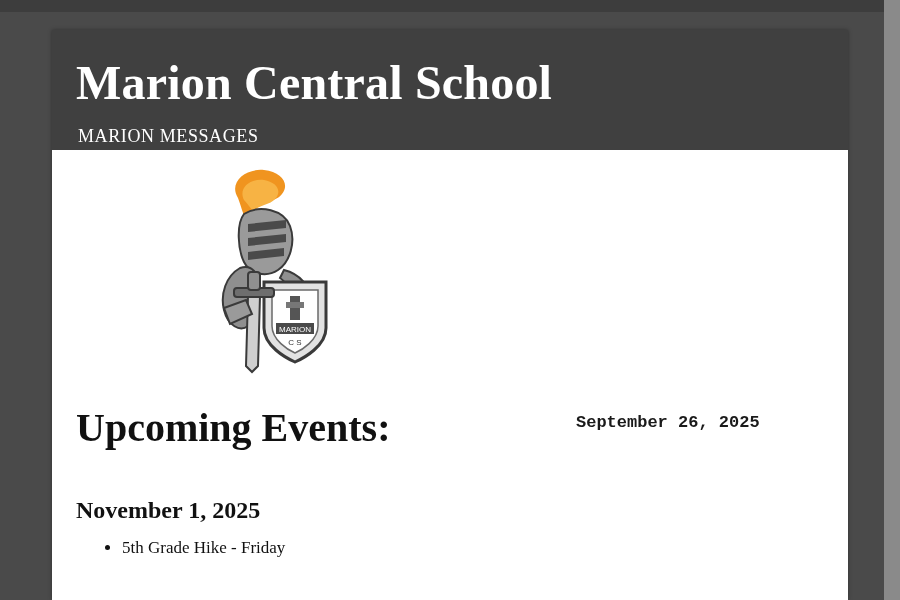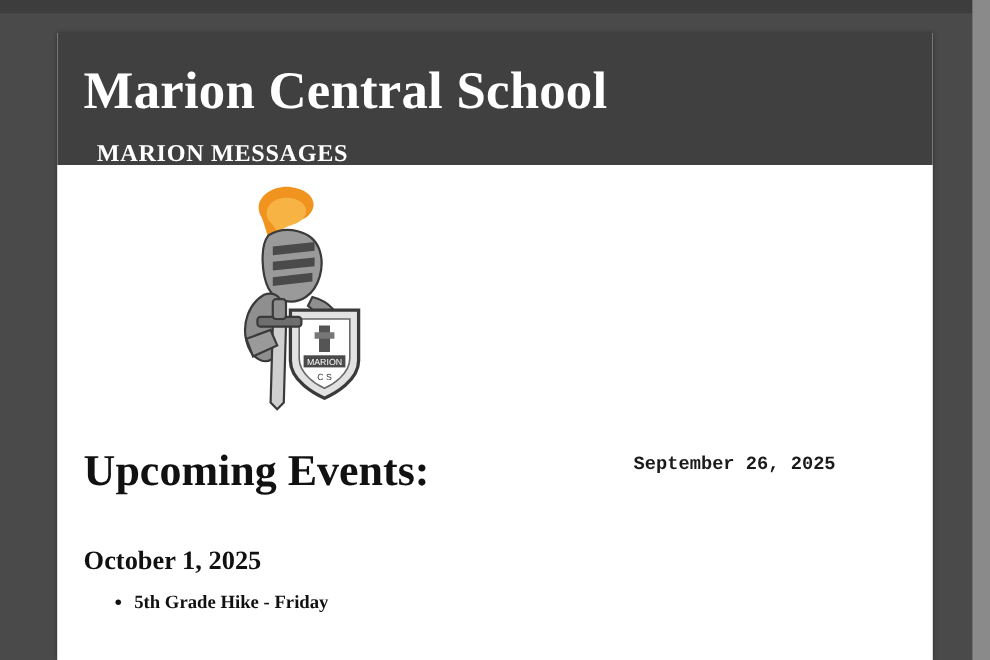--- a/index.html
+++ b/index.html
@@ -56,24 +56,24 @@
     font-family: "Liberation Serif", serif;
     font-weight: bold;
     font-size: 48px;
     line-height: 1.05;
     color: #ffffff;
     margin: 0 0 18px 0;
     letter-spacing: 0.2px;
   }
   .banner-subtitle {
     font-family: "Liberation Serif", serif;
-    font-weight: bold;
-    font-size: 22px;
+    font-weight: normal;
+    font-size: 18px;
     color: #ffffff;
-    margin: 12px;
+    margin: 2px;
     letter-spacing: 0.6px;
   }
   .body-area {
     padding: 0 24px 20px 24px;
     position: relative;
   }
   .logo-row {
     position: relative;
     height: 232px;
     text-align: right;
@@ -112,21 +112,20 @@
   }
   .event-list {
     margin: 14px 0 0 0;
     padding-left: 46px;
     font-family: "Liberation Serif", serif;
     font-size: 17px;
     color: #111111;
   }
   .event-list li {
     margin: 0 0 6px 0;
-    font-weight: bold;
   }
 </style>
 </head>
 <body>
 
 <div class="viewport">
 
   <div class="top-strip"></div>
   <div class="right-gutter"></div>
 
@@ -167,21 +166,21 @@
             <rect x="62" y="112" width="12" height="18" rx="3" fill="#8f8f8f" stroke="#3a3a3a" stroke-width="2"></rect>
 
             <path d="M38 148 L60 140 L66 154 L44 164 Z" fill="#9a9a9a" stroke="#3a3a3a" stroke-width="2"></path>
           </svg>
         </div>
         <div class="date-line">September 26, 2025</div>
       </div>
 
       <h2 class="section-heading">Upcoming Events:</h2>
 
-      <h3 class="event-date">October 1, 2025</h3>
+      <h3 class="event-date">November 1, 2025</h3>
 
       <ul class="event-list">
         <li>5th Grade Hike - Friday</li>
       </ul>
 
     </div>
   </div>
 </div>
 
 </body></html>

